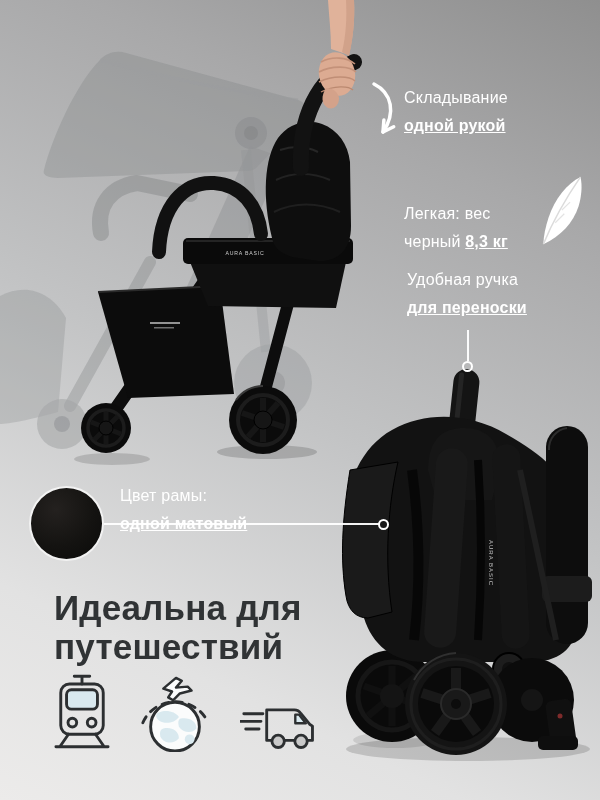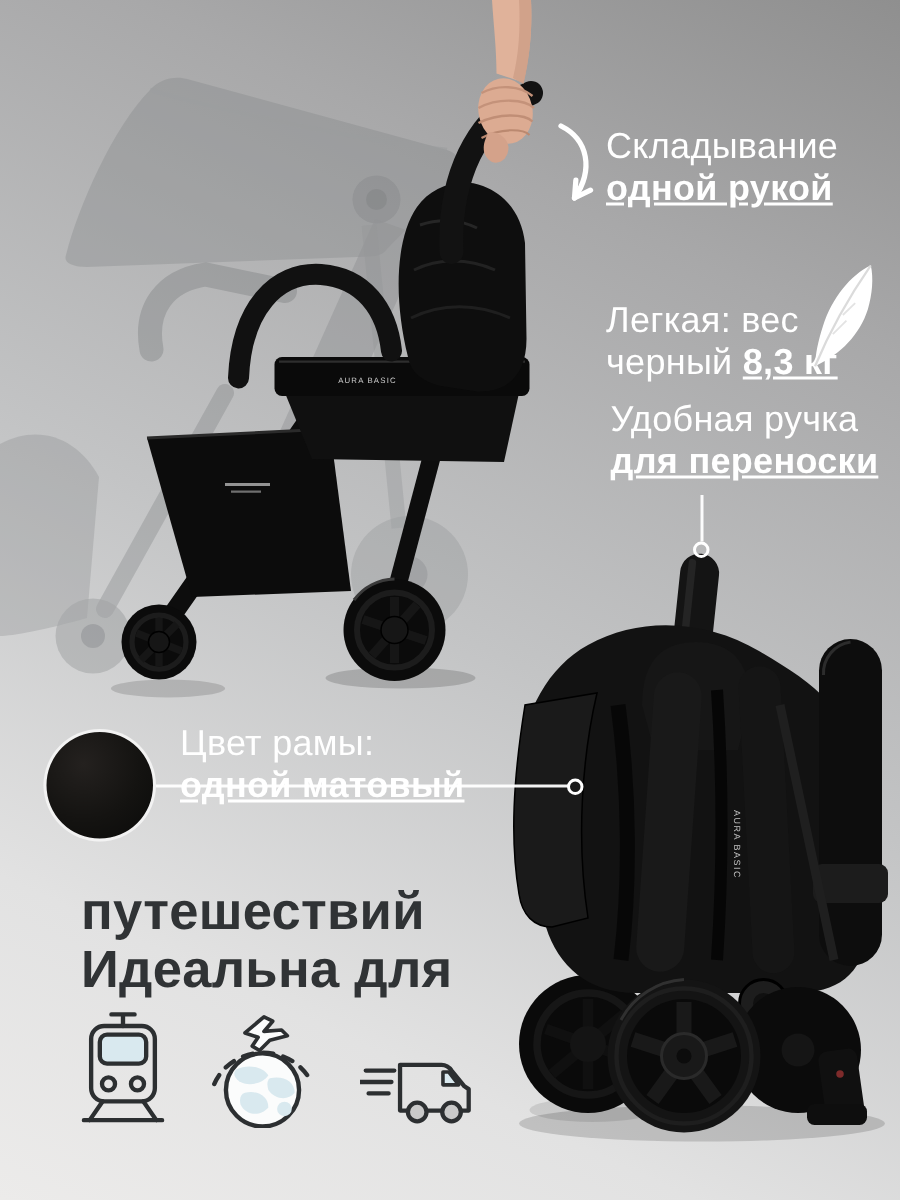--- a/index.html
+++ b/index.html
@@ -4,21 +4,21 @@
 <style>
   html,body{margin:0;padding:0;}
   .stage{
     position:relative;
     width:600px;height:800px;
     overflow:hidden;
     background:linear-gradient(205deg,#8f8f8f 0%,#a8a8a9 22%,#c3c4c5 52%,#e2e2e2 80%,#ecebea 100%);
     font-family:"Liberation Sans",sans-serif;
   }
   .scene{position:absolute;inset:0;}
-  .callout{position:absolute;color:#fff;font-size:24px;line-height:28px;letter-spacing:.2px;}
+  .callout{position:absolute;color:#fff;font-size:16px;line-height:28px;letter-spacing:.2px;}
   .callout .b{font-weight:700;text-decoration:underline;}
   .title{position:absolute;left:54px;top:588px;color:#303335;font-size:35px;line-height:39px;font-weight:700;letter-spacing:.2px;}
   .swatch{position:absolute;left:29px;top:486px;width:75px;height:75px;border-radius:50%;
     background:radial-gradient(circle at 35% 30%,#24211f 0%,#141311 55%,#0a0a09 100%);
     border:2px solid rgba(255,255,255,.95);box-sizing:border-box;}
   .hline{position:absolute;left:104px;top:523px;width:276px;height:2px;background:rgba(255,255,255,.95);}
   .vline{position:absolute;left:467px;top:330px;width:2px;height:31px;background:rgba(255,255,255,.95);}
   .ring{position:absolute;width:11px;height:11px;border:2px solid #fff;border-radius:50%;box-sizing:border-box;background:transparent;}
   .ring.carry{left:462px;top:361px;}
   .ring.swatchline{left:378px;top:519px;}
@@ -185,22 +185,22 @@
 
   <div class="swatch"></div>
   <div class="hline"></div>
   <div class="ring swatchline"></div>
   <div class="callout" style="left:120px;top:472px;margin-top:10px;">
     <div>Цвет рамы:</div>
     <div class="b">одной матовый</div>
   </div>
 
   <div class="title">
+    <div>Идеальна для</div>
     <div>путешествий</div>
-    <div>Идеальна для</div>
   </div>
 
   <div class="travel-icons">
     <svg width="56" height="80" viewBox="0 0 58 82" fill="none" stroke="#2c2f31" stroke-width="3" stroke-linecap="round" stroke-linejoin="round">
       <path d="M21,4 H37 M29,4 V12"></path>
       <rect x="7" y="12" width="44" height="52" rx="9"></rect>
       <rect x="13" y="18" width="32" height="20" rx="5" fill="#d9e9ef"></rect>
       <circle cx="19" cy="52" r="4.5"></circle>
       <circle cx="39" cy="52" r="4.5"></circle>
       <path d="M15,64 L6,77 M43,64 L52,77 M2,77 H56"></path>

